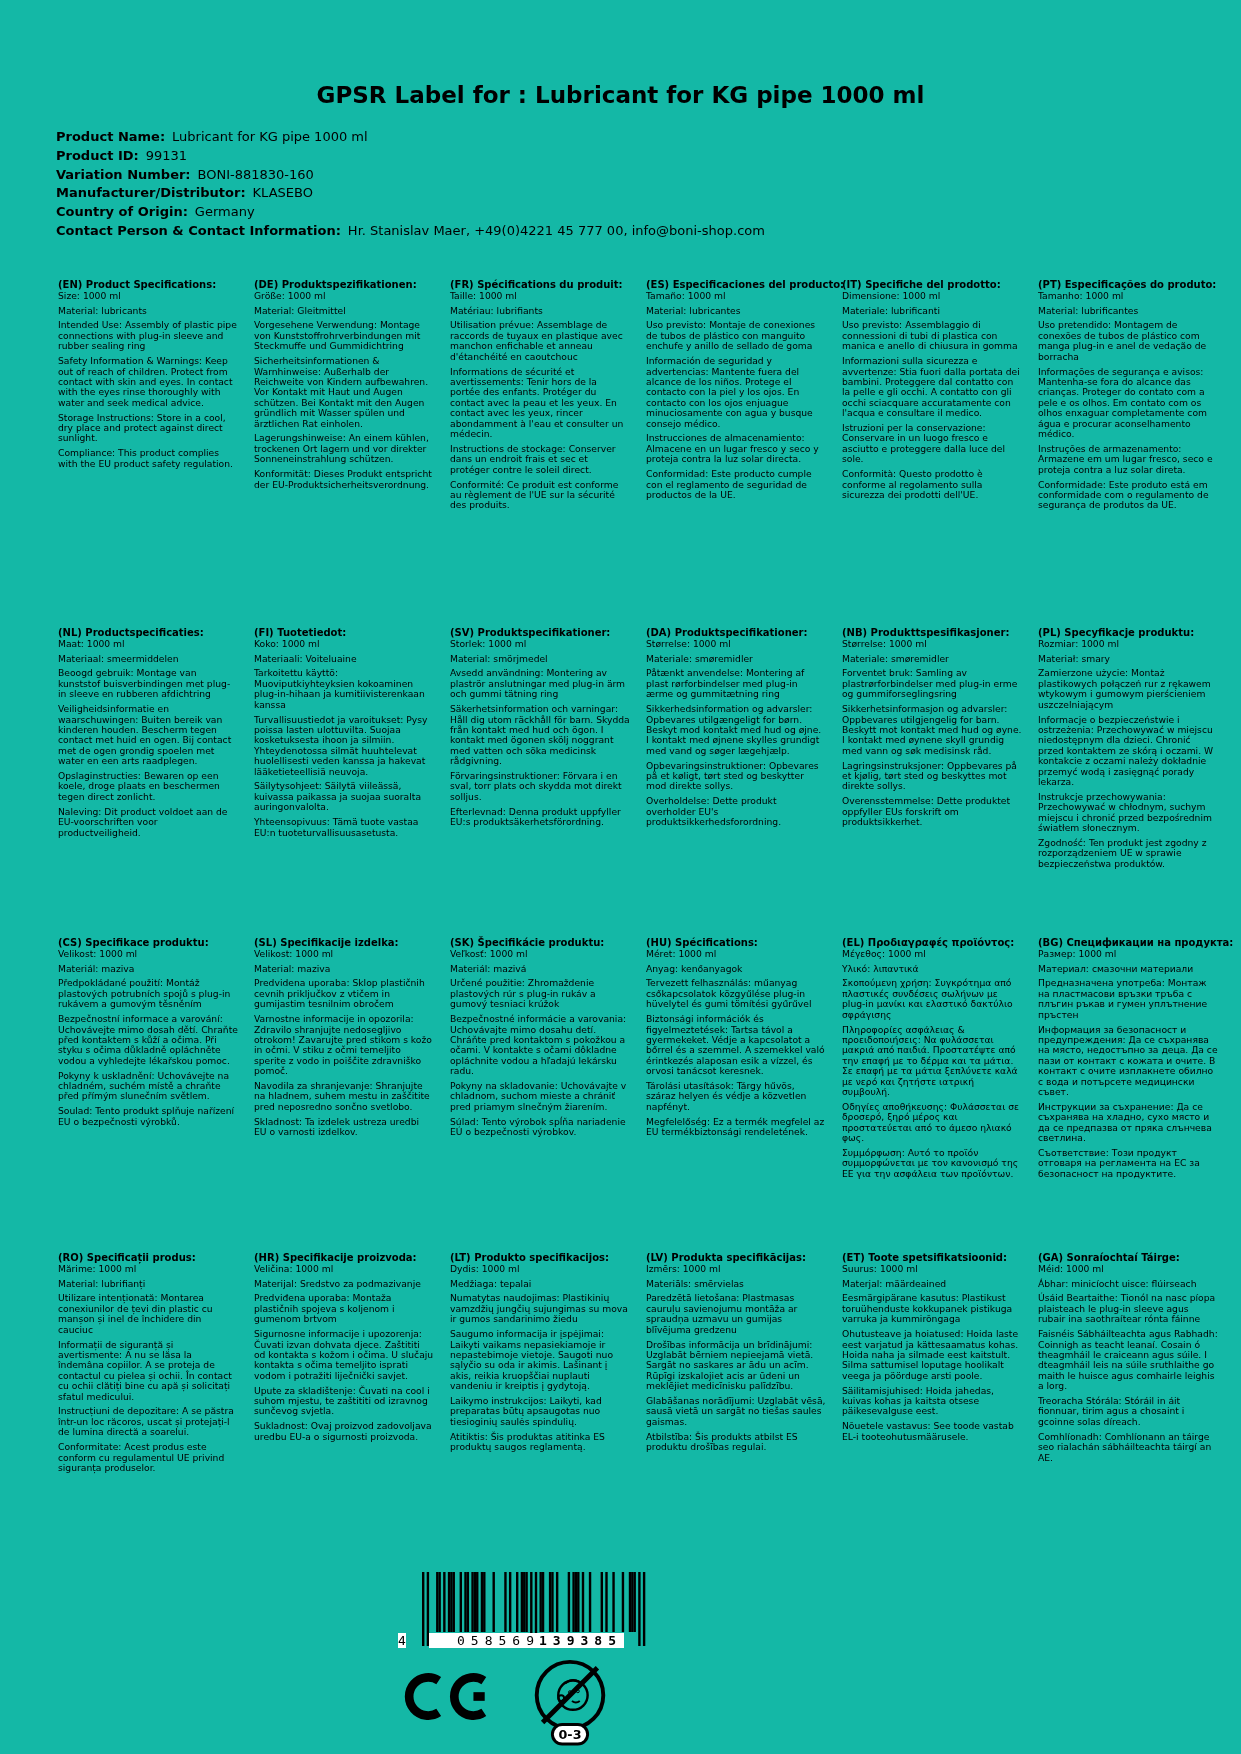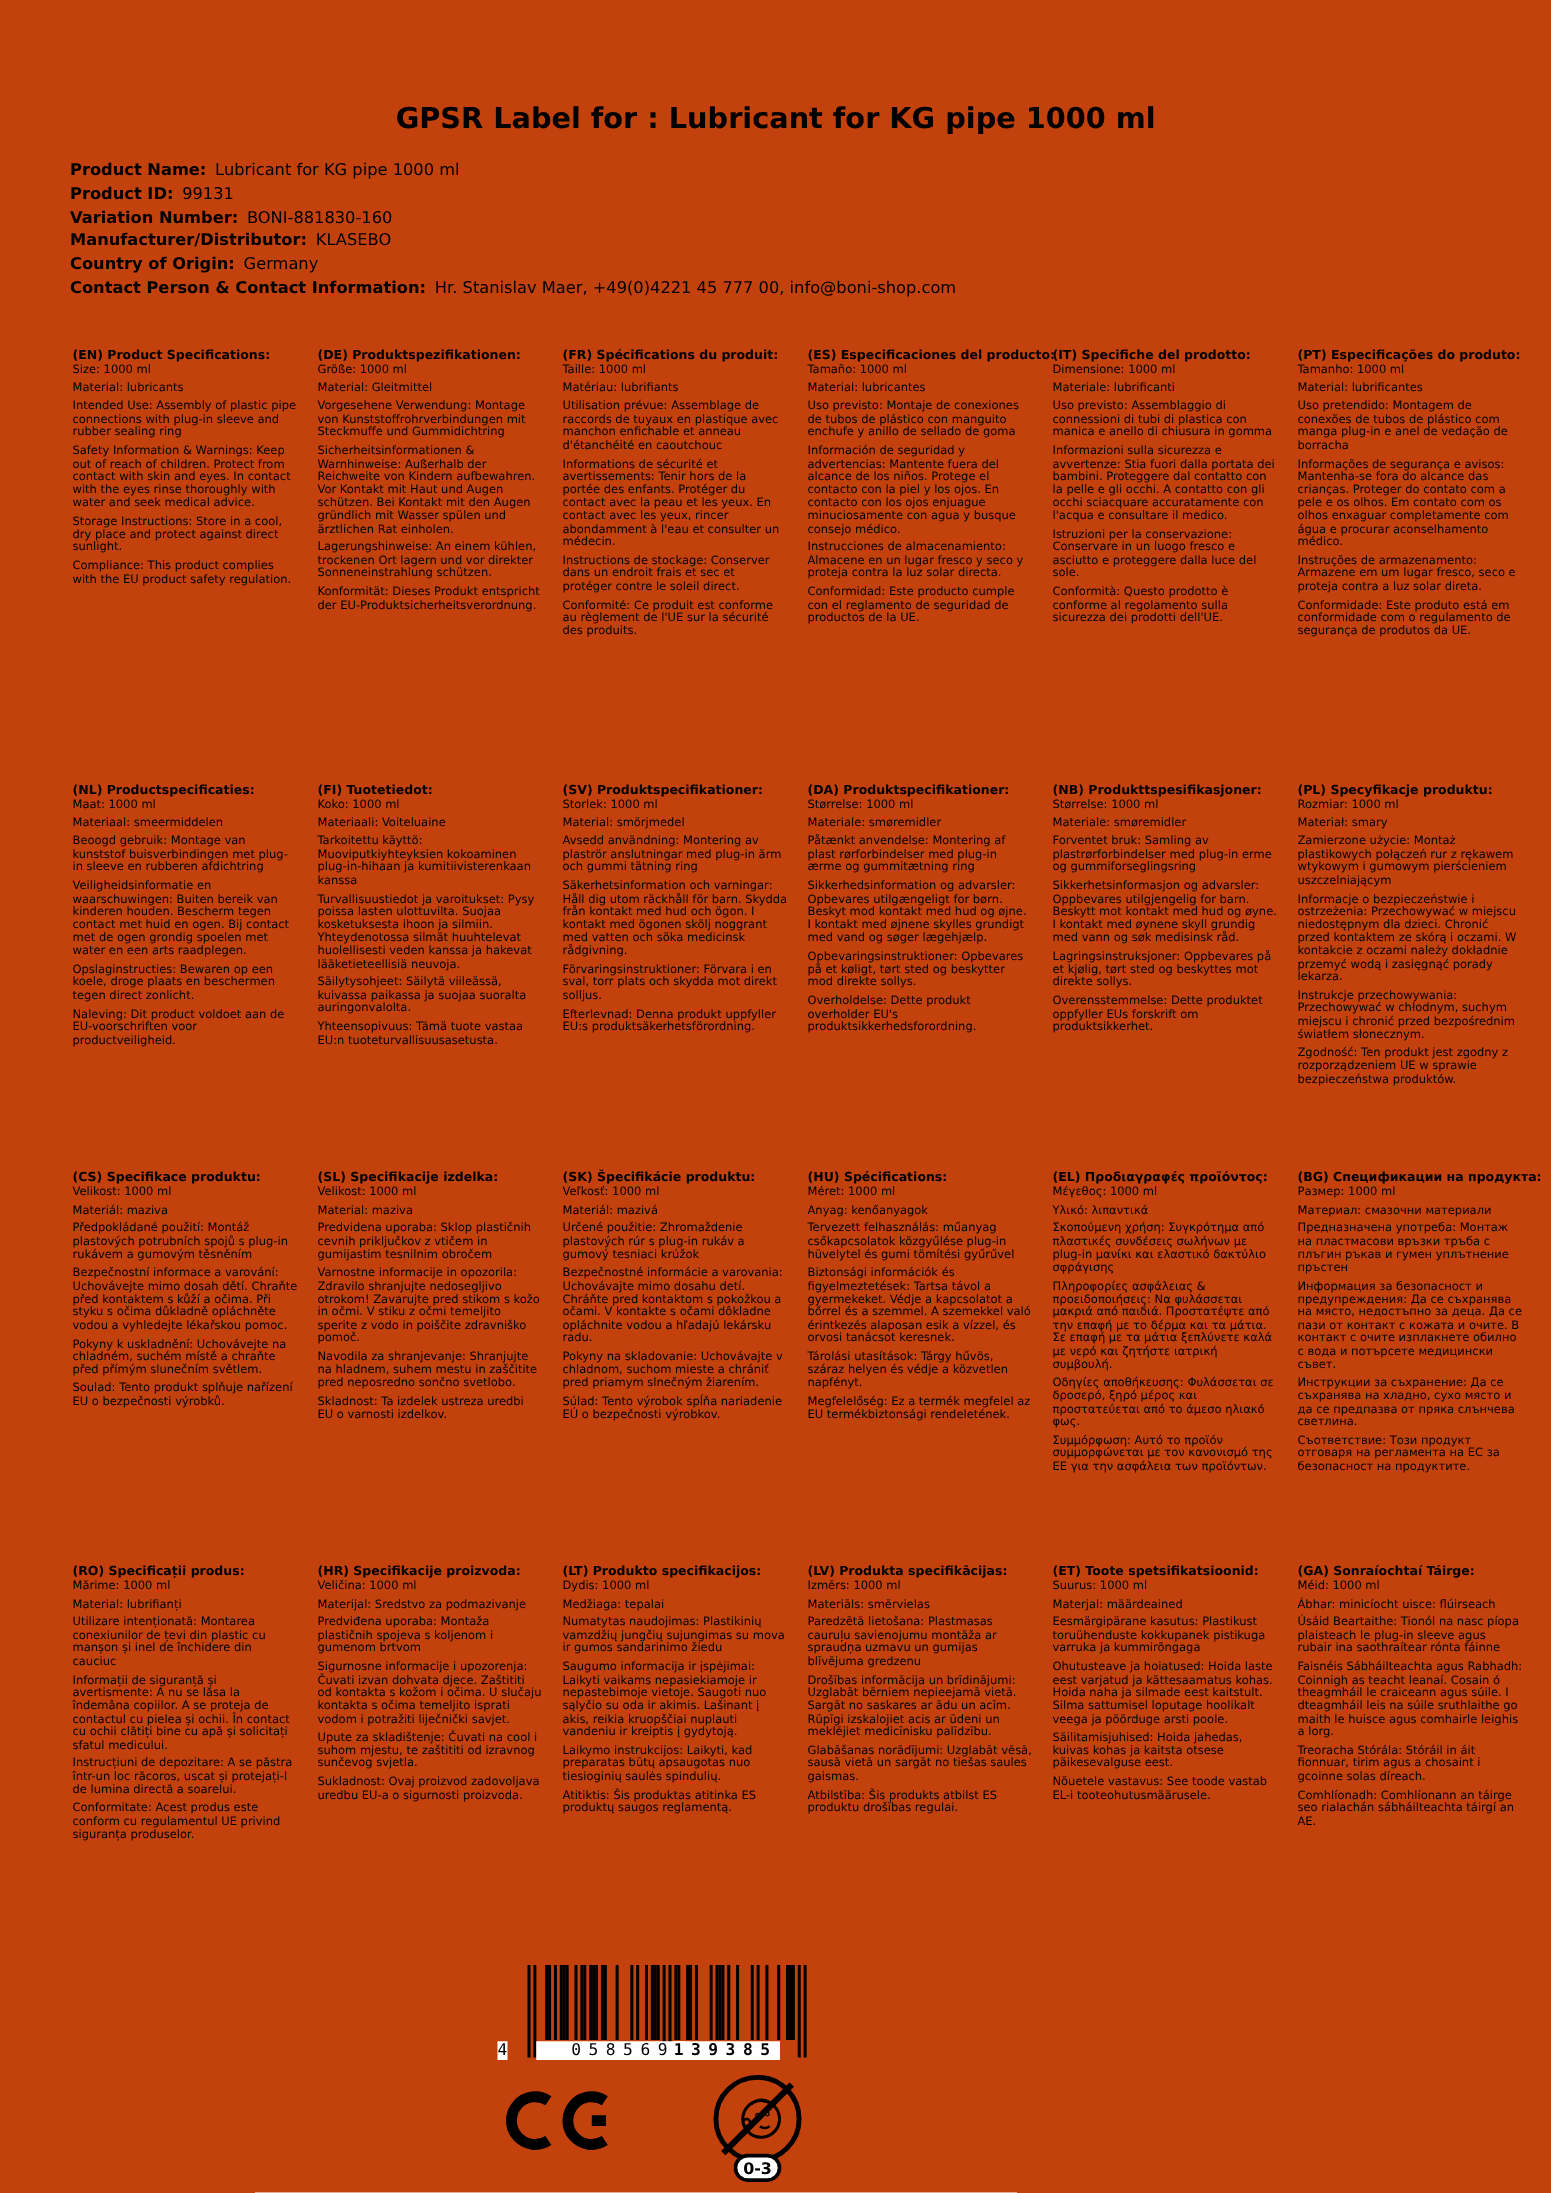--- a/index.html
+++ b/index.html
@@ -1,16 +1,16 @@
 <!DOCTYPE html>
 <html><head>
 <meta charset="utf-8">
 <style>
   html,body{margin:0;padding:0;background:#fff;}
-  .page{position:relative;width:1241px;height:1754px;background:#c2410c;color:#000;
+  .page{position:relative;width:1241px;height:1754px;background:#14b8a6;color:#000;
         font-family:"DejaVu Sans",sans-serif;overflow:hidden;}
   .title{position:absolute;top:82px;left:0;right:0;text-align:center;
          font-size:23px;font-weight:bold;margin:0;}
   .product-info{position:absolute;left:56px;top:128px;font-size:13px;line-height:18.8px;}
   .pi-row{white-space:nowrap;}
   .pi-label{font-weight:bold;margin-right:7px;}
   .lang-grid{position:absolute;left:58px;top:280px;width:1160px;display:grid;
              grid-template-columns:repeat(6,180px);column-gap:16px;
              grid-template-rows:348px 310px 315px auto;align-items:start;}
   .lang-block{width:180px;}
@@ -19,21 +19,21 @@
   .barcode-wrap{position:absolute;left:396px;top:1572px;width:262px;height:92px;}
   .bc-svg{position:absolute;left:0;top:0;}
   .bc-svg rect{fill:#000;}
   .bc-digit{position:absolute;top:61px;font-size:13px;
             font-family:"DejaVu Sans Mono",monospace;background:#fff;}
   .bc-first{left:2px;}
   .bc-g1{left:33px;width:99px;text-align:center;letter-spacing:6px;padding-left:20px;}
   .bc-g2{left:143px;width:85px;text-align:left;letter-spacing:6px;font-weight:bold;}
   .ce-mark{position:absolute;left:404px;top:1672px;}
   .ce-svg path,.ce-svg line{stroke:#000;fill:none;}
-  .age-mark{position:absolute;left:564px;top:1656px;}
+  .age-mark{position:absolute;left:528px;top:1656px;}
   .age-svg circle,.age-svg path,.age-svg line{stroke:#000;fill:none;}
 </style>
 </head>
 <body>
 
 <div class="page">
 
   <h1 class="title">GPSR Label for : Lubricant for KG pipe 1000 ml</h1>
 
   <div class="product-info">

